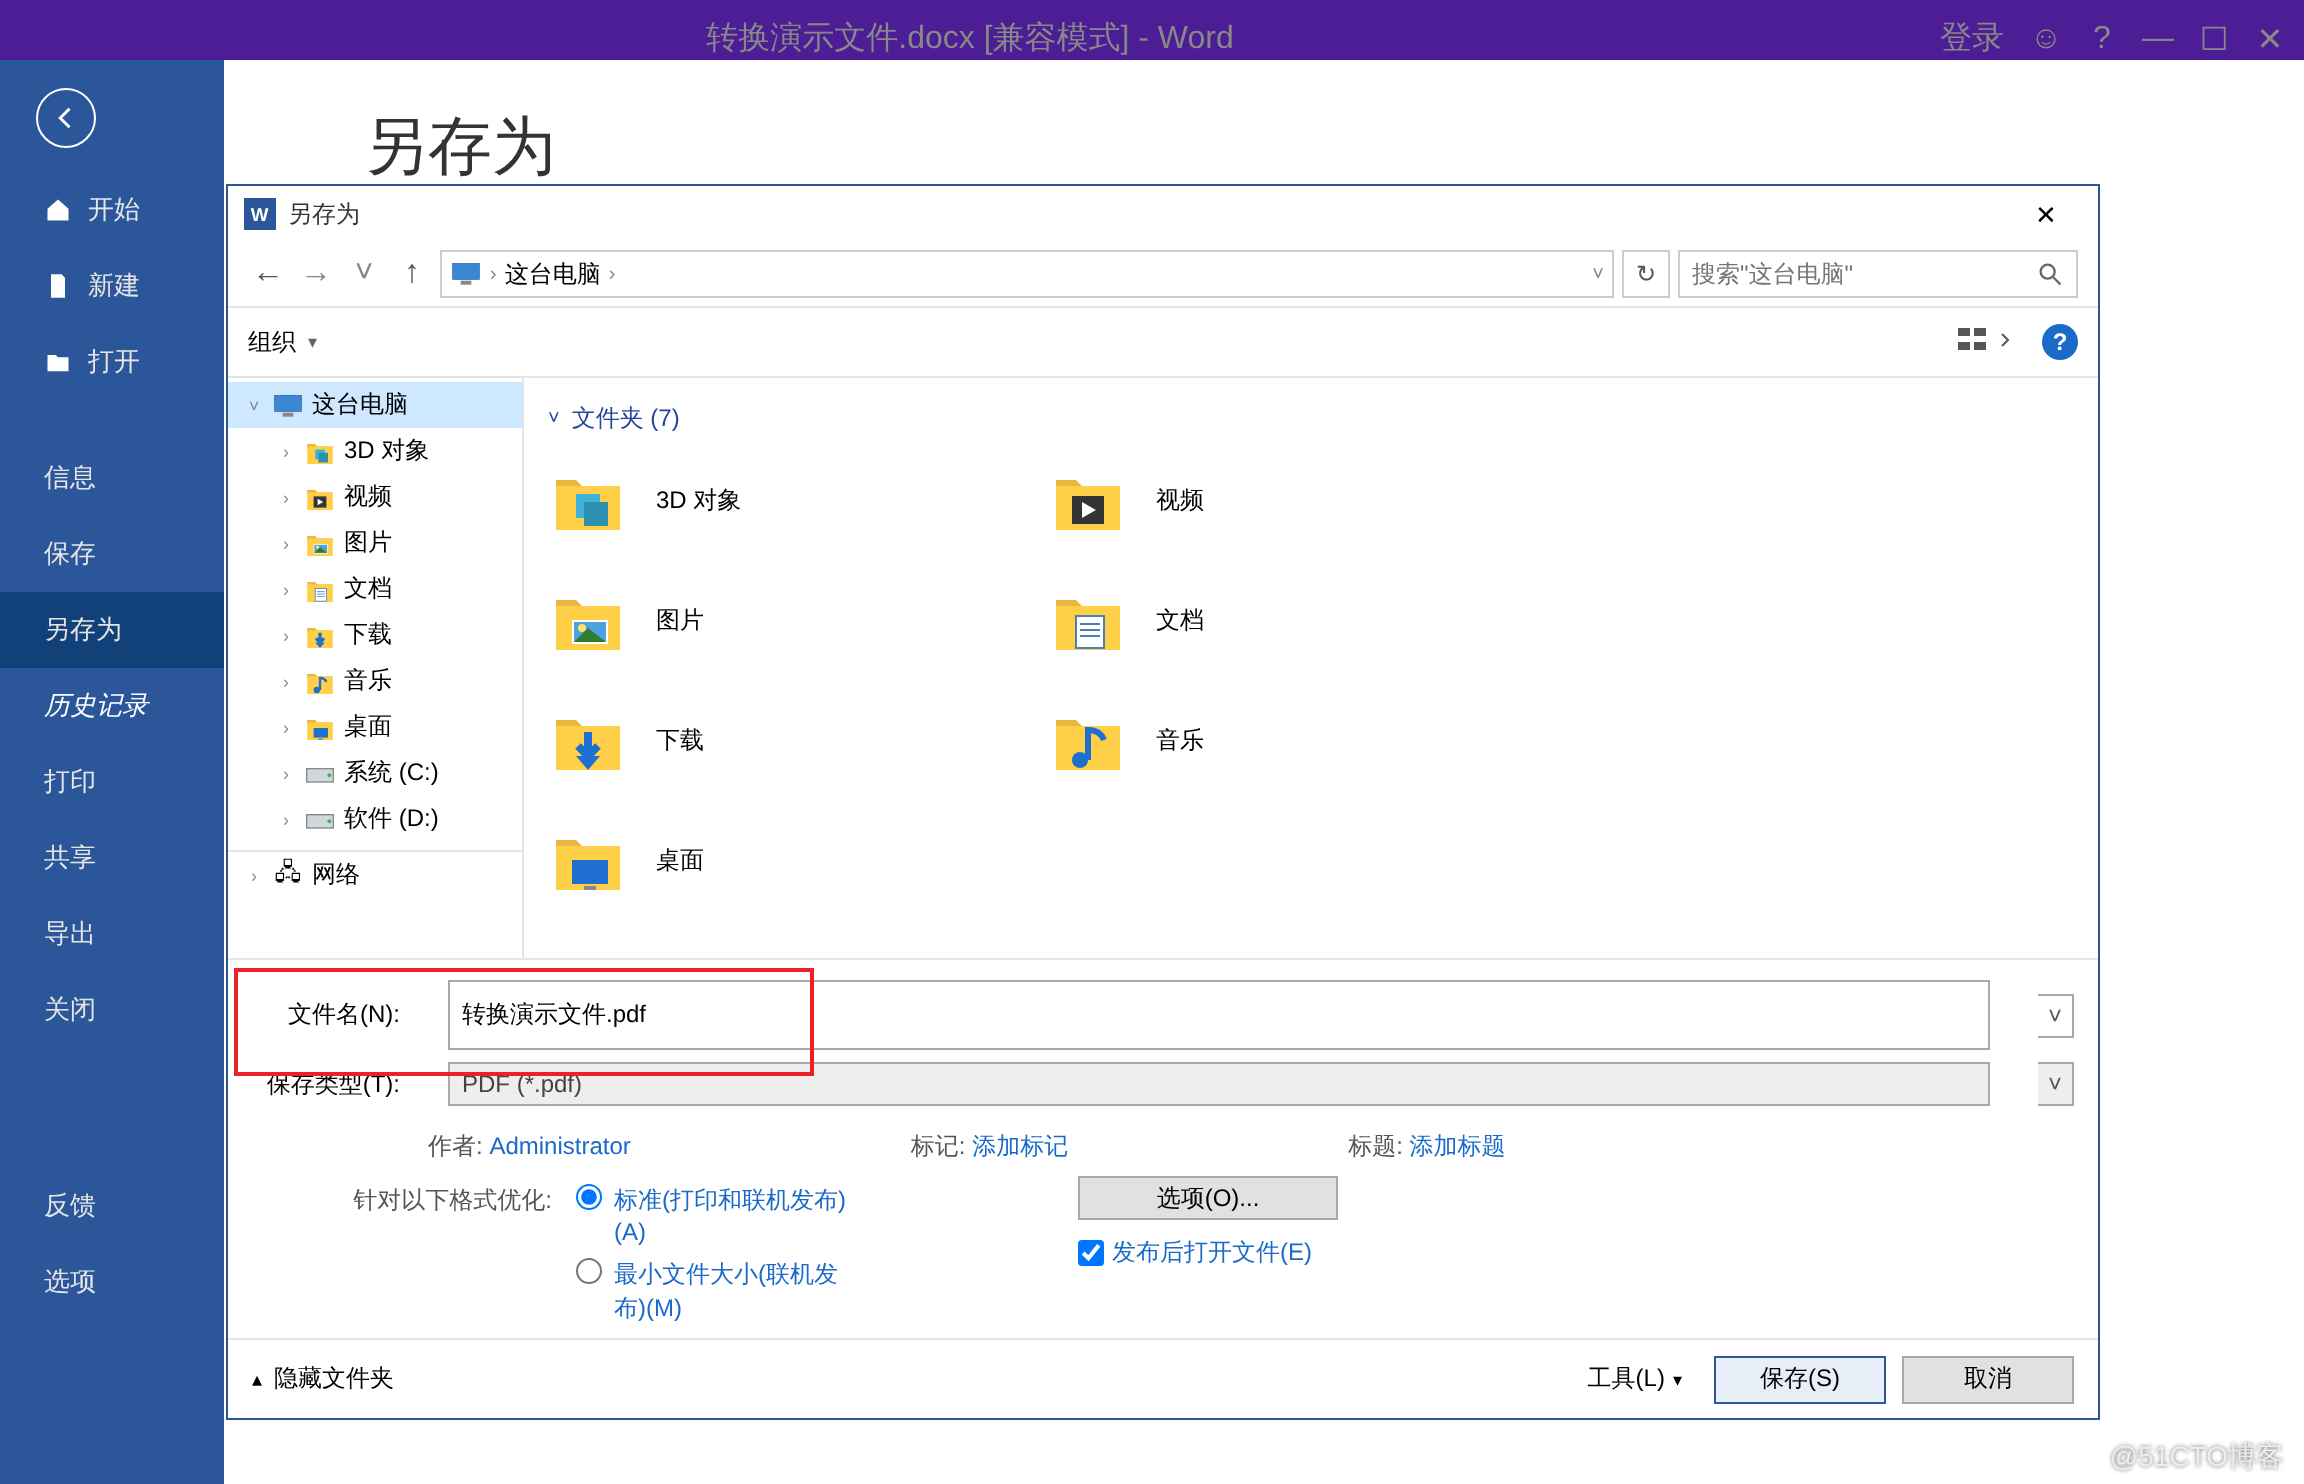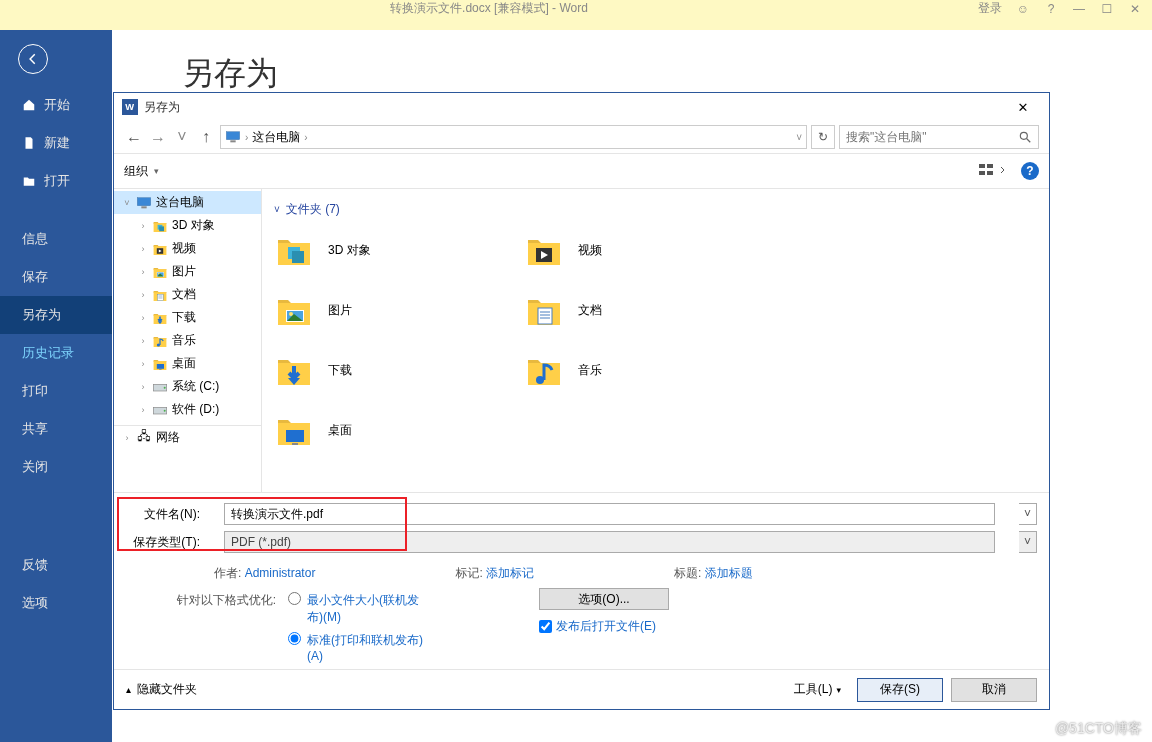--- a/index.html
+++ b/index.html
@@ -1,29 +1,29 @@
 <!DOCTYPE html>
 <html><head>
 <meta charset="utf-8">
 <style>
   * { box-sizing: border-box; margin: 0; padding: 0; font-family: "Microsoft YaHei", "Segoe UI", Arial, sans-serif; }
   body { width: 1152px; height: 742px; background: #fff; overflow: hidden; position: relative; }
 
   
-  .word-titlebar { height: 30px; background: #fef9c3; display: flex; align-items: flex-start; border-bottom: 0px solid #e5e5e5; font-size: 12px; color: #888; }
+  .word-titlebar { height: 30px; background: #4c1d95; display: flex; align-items: flex-end; border-bottom: 0px solid #e5e5e5; font-size: 16px; color: #888; }
   .title-center { flex: 1; text-align: center; color:#888; }
   .title-right { display:flex; align-items:center; gap:14px; padding-right:10px; color:#888; }
   .winbtn { width:14px; height:14px; display:inline-flex; align-items:center; justify-content:center; color:#888; }
 
   
   .backstage { display:flex; height:calc(100% - 30px); }
   .bs-sidebar { width:112px; background:#2b579a; color:#fff; font-size:13px; padding-top:8px; }
   .bs-back { width:30px; height:30px; border:1.5px solid #fff; border-radius:50%; display:flex; align-items:center; justify-content:center; margin:6px 0 12px 18px; }
   .bs-item { padding:10px 16px 10px 22px; display:flex; align-items:center; gap:8px; cursor:pointer; font-size:13px; color:#e5e5e5;}
-  .bs-item.dim { color:#7dd3fc; }
+  .bs-item.dim { color:#ffffff;font-style:italic; }
   .bs-item.active { background:#124078; }
   .bs-icon { width:14px; height:14px; fill:#fff; }
   .bs-content { flex:1; padding:22px 0 0 70px; position:relative; }
   .page-title { font-size:32px; font-weight:300; color:#333; }
 
   
   .dialog { position:absolute; left:113px; top:92px; width:937px; height:618px; background:#fff; border:1px solid #2b579a; display:flex; flex-direction:column; }
   .dlg-title { height:28px; display:flex; align-items:center; padding:0 6px 0 8px; }
   .dlg-title .wlogo { width:16px; height:16px; margin-right:6px; }
   .dlg-title .t { font-size:12px; color:#333; }
@@ -58,21 +58,21 @@
   .folder-pane { flex:1; padding:8px 12px; font-size:12px; overflow:hidden; }
   .section-hdr { color:#26459f; padding:4px 0 6px 0; display:flex; align-items:center; gap:6px; }
   .folder-grid { display:grid; grid-template-columns: 250px 250px; row-gap:20px; padding-top:6px; }
   .fitem { display:flex; align-items:center; gap:14px; }
   .ficon { width:40px; height:40px; display:flex; align-items:center; justify-content:center; }
   .ficon svg { width:40px; height:40px; }
 
   .dlg-fields { padding:10px 12px 6px 16px; font-size:12px; border-top:1px solid #e5e5e5;}
   .field-row { display:flex; align-items:center; gap:24px; margin-bottom:6px; }
   .field-lbl { width:70px; text-align:right; white-space:nowrap;}
-  .field-input { flex:1; height:22px; border:1px solid #aaa; padding:0 6px; font-size:12px; background:#fff; }
+  .field-input { flex:1; height:35px; border:1px solid #aaa; padding:0 6px; font-size:12px; background:#fff; }
   .field-select { flex:1; height:22px; border:1px solid #aaa; padding:0 6px; font-size:12px; background:#eee; color:#444; display:flex; align-items:center; }
   .field-dd { width:18px; text-align:center; color:#555; border:1px solid #aaa; border-left:none; height:22px; display:flex;align-items:center;justify-content:center;}
   .highlight-box { position:absolute; border:2px solid #ec2027; pointer-events:none; }
 
   .meta-row { display:flex; gap:60px; padding:6px 0 4px 84px; font-size:12px;}
   .meta-k { color:#555; }
   .meta-v-link { color:#1a6ac9; }
 
   .optimize-row { display:flex; gap:12px; padding:6px 0 0 34px; font-size:12px;}
   .opt-l { text-align:right; width:112px; color:#555;}
@@ -148,20 +148,23 @@
         <span>另存为</span>
       </div>
     <div class="bs-item dim">
         <span>历史记录</span>
       </div>
     <div class="bs-item">
         <span>打印</span>
       </div>
     <div class="bs-item">
         <span>共享</span>
+      </div>
+    <div class="bs-item">
+        <span>导出</span>
       </div>
     <div class="bs-item">
         <span>关闭</span>
       </div>
     <div style="height:60px"></div>
     <div class="bs-item">
         <span>反馈</span>
       </div>
     <div class="bs-item">
         <span>选项</span>
@@ -465,26 +468,26 @@
     <div class="meta-row">
       <div><span class="meta-k">作者:</span> <span class="meta-v-link">Administrator</span></div>
       <div style="margin-left:80px;"><span class="meta-k">标记:</span> <span class="meta-v-link">添加标记</span></div>
       <div style="margin-left:80px;"><span class="meta-k">标题:</span> <span class="meta-v-link">添加标题</span></div>
     </div>
 
     <div class="optimize-row">
       <div class="opt-l">针对以下格式优化:</div>
       <div class="opt-choices">
         <div class="opt-choice">
+            <input type="radio" checked="" style="">
+            <label style="max-width:120px;">标准(打印和联机发布)(A)</label>
+          </div>
+        <div class="opt-choice">
             <input type="radio" style="">
             <label style="max-width:120px;">最小文件大小(联机发布)(M)</label>
-          </div>
-        <div class="opt-choice">
-            <input type="radio" checked="" style="">
-            <label style="max-width:120px;">标准(打印和联机发布)(A)</label>
           </div>
       </div>
       <div class="opt-btn">
         <button class="opt-button">选项(O)...</button>
         <div class="chk-row">
             <input type="checkbox" checked="" style="">
             <span>发布后打开文件(E)</span>
           </div>
       </div>
     </div>

